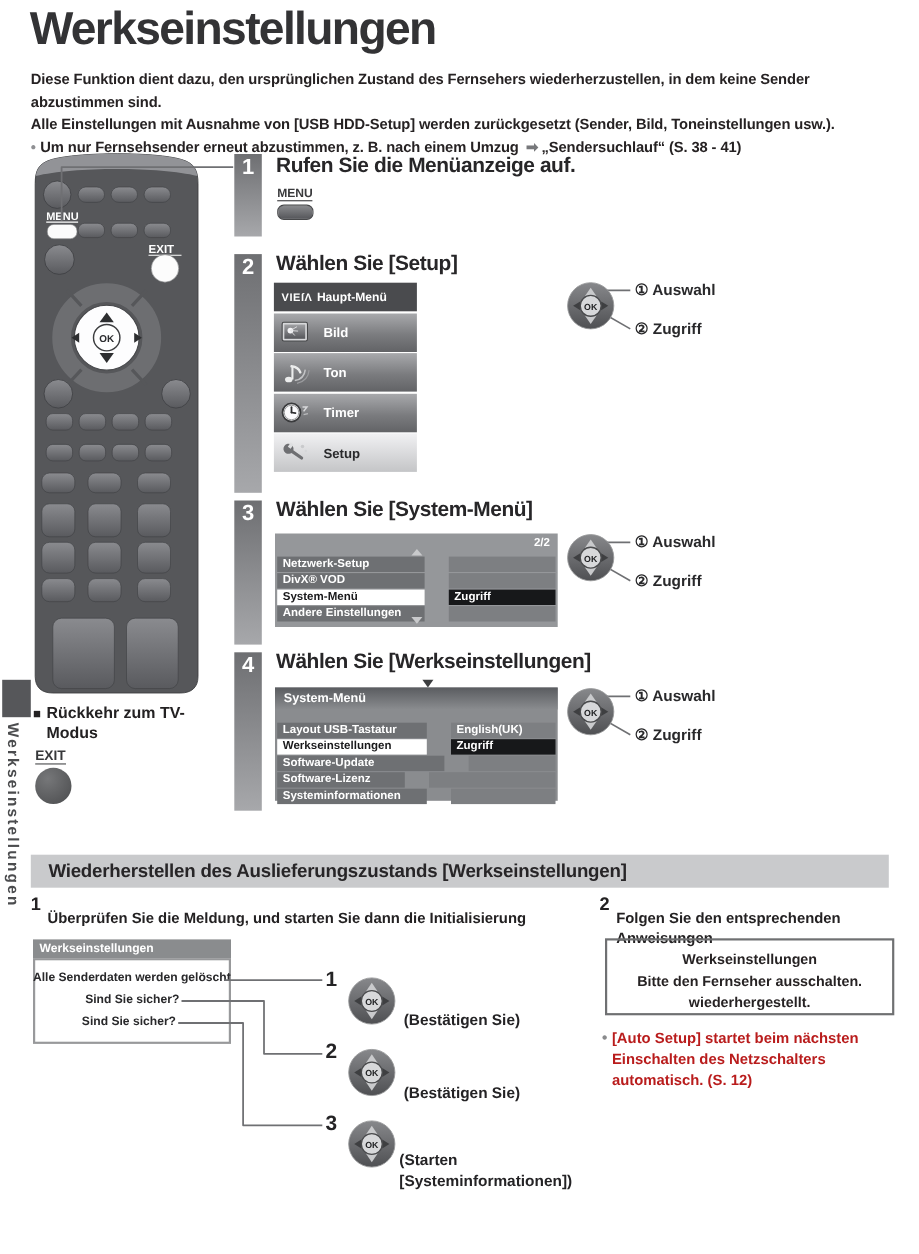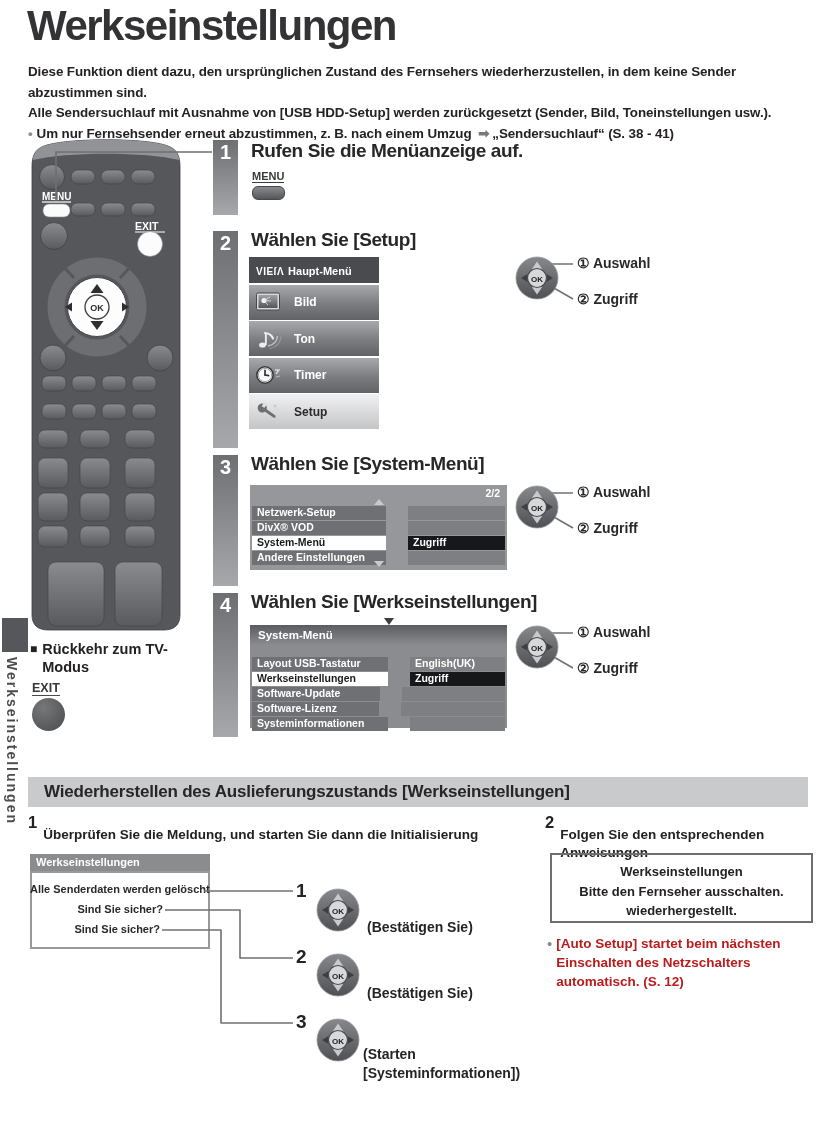--- a/index.html
+++ b/index.html
@@ -108,21 +108,21 @@
   <svg class="abs" style="left:0;top:0;pointer-events:none;z-index:6" width="835" height="1140" viewBox="0 0 835 1140">
     <path d="M56,201 L56,152 L212,152" fill="none" stroke="#6f7073" stroke-width="1.6" stroke-linejoin="round"></path>
     <path d="M204,891 L293,891" fill="none" stroke="#6f7073" stroke-width="1.6"></path>
     <path d="M165,910 L240,910 L240,958 L293,958" fill="none" stroke="#6f7073" stroke-width="1.6" stroke-linejoin="round"></path>
     <path d="M162,930 L221,930 L221,1023 L293,1023" fill="none" stroke="#6f7073" stroke-width="1.6" stroke-linejoin="round"></path>
   </svg>
 
   <div class="abs" id="page-title">Werkseinstellungen</div>
   <div class="abs" id="intro">
     <div>Diese Funktion dient dazu, den ursprünglichen Zustand des Fernsehers wiederherzustellen, in dem keine Sender abzustimmen sind.</div>
-    <div>Alle Sendersuchlauf mit Ausnahme von [USB HDD-Setup] werden zurückgesetzt (Sender, Bild, Toneinstellungen usw.).</div>
+    <div>Alle Einstellungen mit Ausnahme von [USB HDD-Setup] werden zurückgesetzt (Sender, Bild, Toneinstellungen usw.).</div>
     <div>
       <span class="bullet">•</span><span>Um nur Fernsehsender erneut abzustimmen, z. B. nach einem Umzug</span>
       <span class="arrow">➡</span><b>„Sendersuchlauf“ (S. 38 - 41)</b>
     </div>
   </div>
 
   <svg class="abs" style="left:27px;top:137px" width="158" height="496" viewBox="0 0 158 496">
     <path d="M20,8 C45,1 115,1 138,8 C150,11.5 153,18 153,30 L153,478 C153,488 147,493 137,493 L21,493 C11,493 5,488 5,478 L5,30 C5,18 8,11.5 20,8 Z" fill="#56575a" stroke="#3e3f41" stroke-width="0.8"></path>
     <path d="M20,8 C45,1 115,1 138,8 C147,10.6 151,15 152.5,23 C118,14.5 40,14.5 5.5,23 C7,15 11,10.6 20,8 Z" fill="#96979b" opacity="0.95"></path>
     <circle cx="25" cy="40" r="12.5" fill="url(#btngrad)" stroke="#404144" stroke-width="0.8"></circle>
@@ -316,25 +316,25 @@
     <div style="position:absolute;left:2px;top:32px;width:253px">
       <div class="lm-row">
           <span class="lm-label" style="width:136px">Layout USB-Tastatur</span>
           <span class="lm-value">English(UK)</span>
         </div>
       <div class="lm-row sel">
           <span class="lm-label" style="width:136px">Werkseinstellungen</span>
           <span class="lm-value">Zugriff</span>
         </div>
       <div class="lm-row">
-          <span class="lm-label" style="width:128px">Software-Update</span>
-          <span class="lm-value"></span>
-        </div>
-      <div class="lm-row">
-          <span class="lm-label" style="width:127px">Software-Lizenz</span>
+          <span class="lm-label" style="width:152px">Software-Update</span>
+          <span class="lm-value"></span>
+        </div>
+      <div class="lm-row">
+          <span class="lm-label" style="width:116px">Software-Lizenz</span>
           <span class="lm-value"></span>
         </div>
       <div class="lm-row">
           <span class="lm-label" style="width:136px">Systeminformationen</span>
           <span class="lm-value"></span>
         </div>
     </div>
   </div>
 
   <div class="abs okpad-block" style="left:513px;top:620px">

